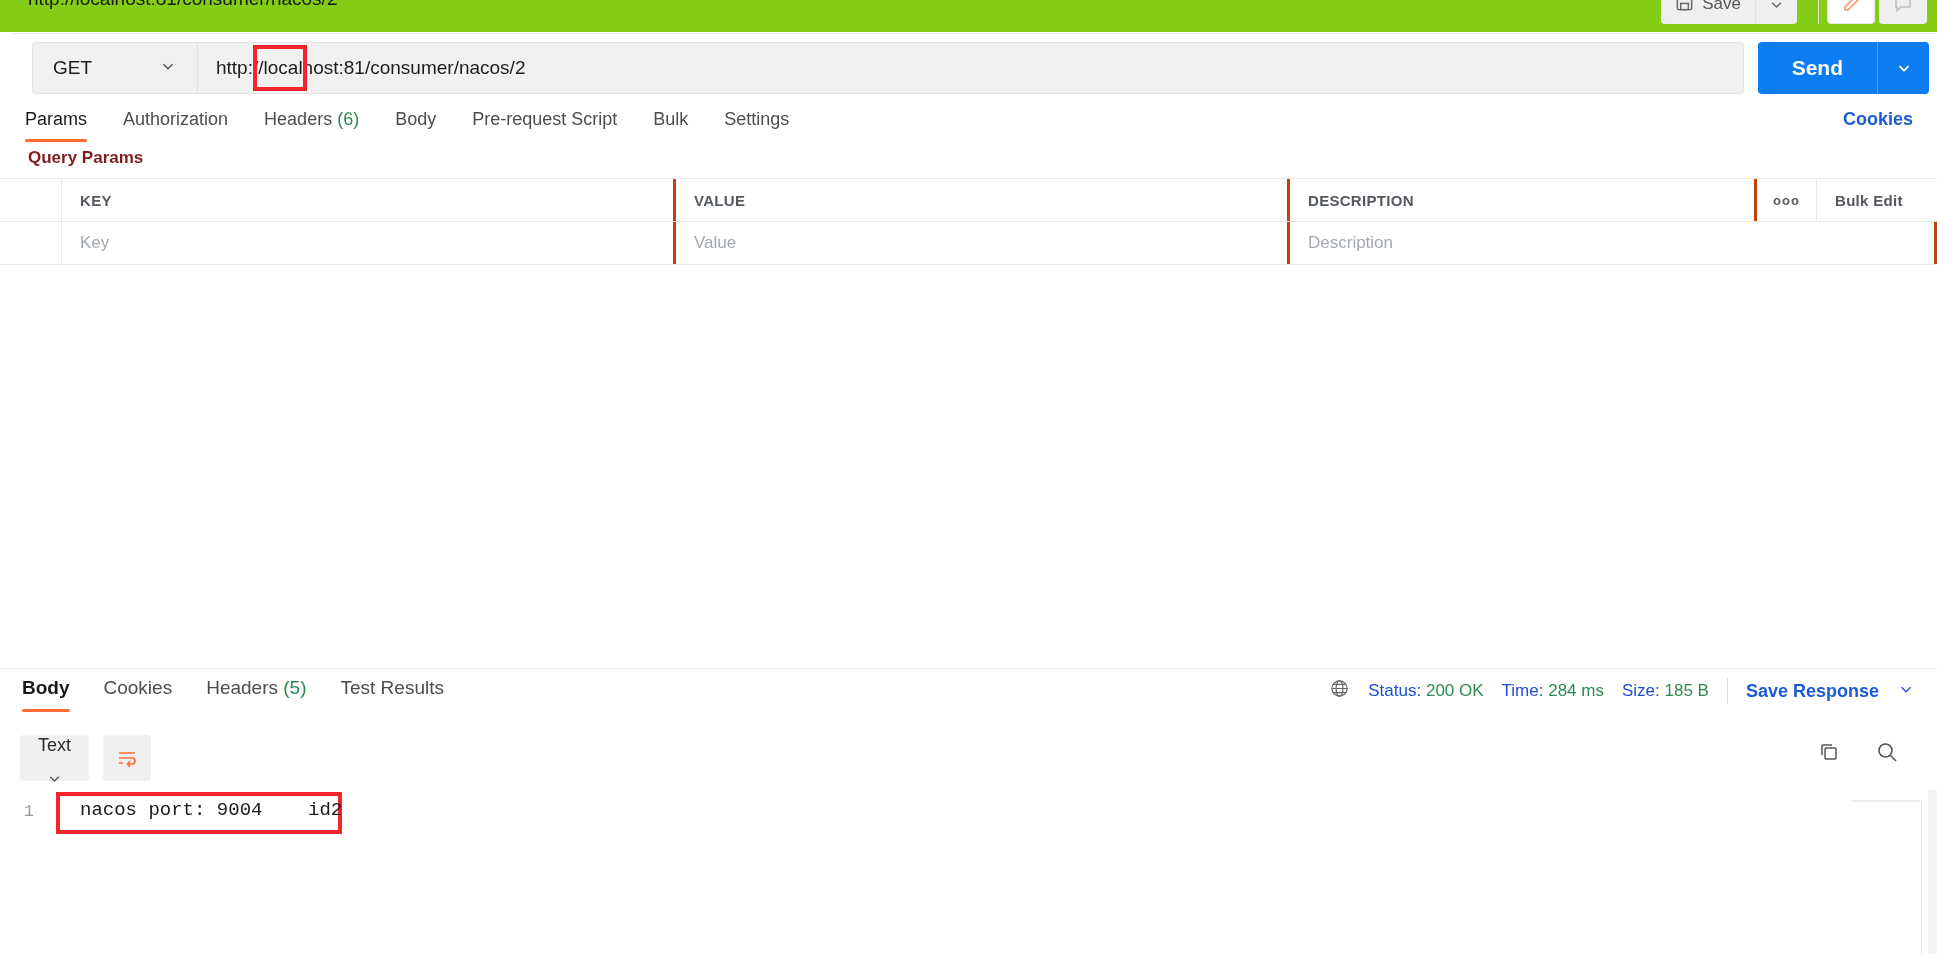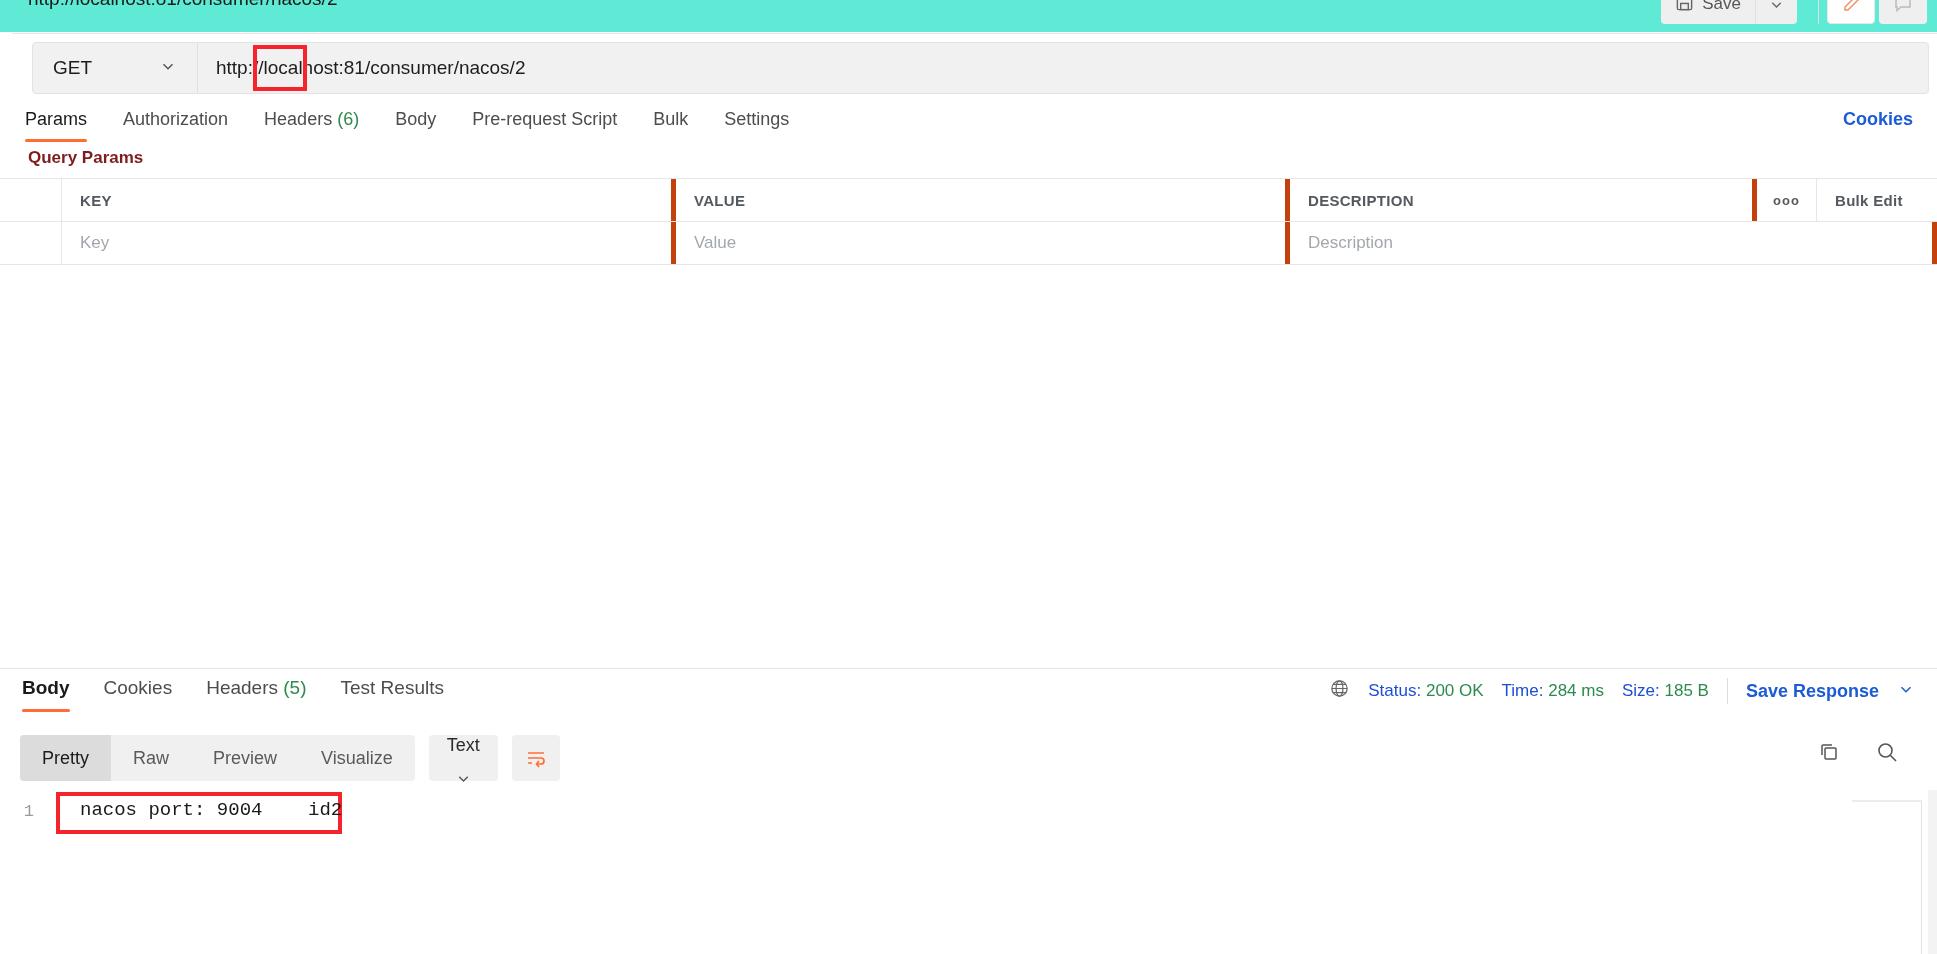--- a/index.html
+++ b/index.html
@@ -7,21 +7,21 @@
     width: 1937px; height: 954px;
     background: #ffffff;
     font-family: "Liberation Sans", sans-serif;
     overflow: hidden;
   }
   .app { position: relative; width: 1937px; height: 954px; background:#fff; }
 
   
   .title-strip {
     position:absolute; left:0; top:0; width:1937px; height:32px;
-    overflow:hidden; background:#5eead4;
+    overflow:hidden; background:#84cc16;
   }
   .req-title {
     position:absolute; left:28px; top:-12px;
     font-size:19px; color:#1a1a1a; font-weight:400; white-space:nowrap;
   }
   .save-group {
     position:absolute; right:140px; top:-16px;
     display:flex; align-items:center;
   }
   .save-btn {
@@ -109,21 +109,21 @@
     font-size:17px; font-weight:700; color:#7f1d1d;
   }
   .tbl {
     position:absolute; left:0; top:178px; width:1937px;
     border-top:1px solid #e6e6e6;
   }
   .trow { display:flex; height:43px; border-bottom:1px solid #e6e6e6; }
   .trow.hdr .tc { font-size:15px; font-weight:700; color:#54595f; letter-spacing:.3px; }
   .tc {
     display:flex; align-items:center; padding:0 18px;
-    border-right:5px solid #c2410c; font-size:17px;
+    border-right:3px solid #c2410c; font-size:17px;
   }
   .tc.chk  { width:62px; border-right:1px solid #e6e6e6; }
   .tc.key  { width:614px; }
   .tc.val  { width:614px; }
   .tc.desc { flex:1; }
   .tc.dots { width:60px; justify-content:center; border-right:1px solid #e6e6e6; }
   .tc.bulk {
     width:120px; justify-content:flex-start; border-right:none;
     font-size:17px; font-weight:700; color:#1f1f1f; cursor:pointer;
   }
@@ -260,20 +260,28 @@
       <div class="method-sel">
         <span class="method-txt">GET</span>
         <span>
           <svg width="18" height="18" viewBox="0 0 20 20" fill="none" stroke="#555" stroke-width="1.6">
             <path d="M5 8l5 5 5-5"></path>
           </svg>
         </span>
       </div>
       <input class="url-input" type="text" value="http://localhost:81/consumer/nacos/2" style="">
     </div>
+    <div class="send-wrap">
+      <button class="send-btn">Send</button>
+      <div class="send-caret">
+        <svg width="18" height="18" viewBox="0 0 20 20" fill="none" stroke="#fff" stroke-width="1.9">
+          <path d="M5 8l5 5 5-5"></path>
+        </svg>
+      </div>
+    </div>
   </div>
 
   <div class="req-tabs">
     <div class="rtab active">
       <span>Params</span>
     </div>
     <div class="rtab">
       <span>Authorization</span>
     </div>
     <div class="rtab">
@@ -363,26 +371,20 @@
     <span class="meta-div"></span>
     <span class="save-resp">Save Response</span>
     <span>
       <svg width="18" height="18" viewBox="0 0 20 20" fill="none" stroke="#1b5bd7" stroke-width="1.7">
         <path d="M5 8l5 5 5-5"></path>
       </svg>
     </span>
   </div>
 
   <div class="fmt-bar">
-    <div class="seg">
-      <div class="s on">Pretty</div>
-      <div class="s">Raw</div>
-      <div class="s">Preview</div>
-      <div class="s">Visualize</div>
-    </div>
     <div class="typesel">
       <span>Text</span>
       <span>
         <svg width="17" height="17" viewBox="0 0 20 20" fill="none" stroke="#555" stroke-width="1.6">
           <path d="M5 8l5 5 5-5"></path>
         </svg>
       </span>
     </div>
     <div class="wrap-btn">
       <svg width="22" height="22" viewBox="0 0 22 22" fill="none" stroke="#ff6c37" stroke-width="1.7">

